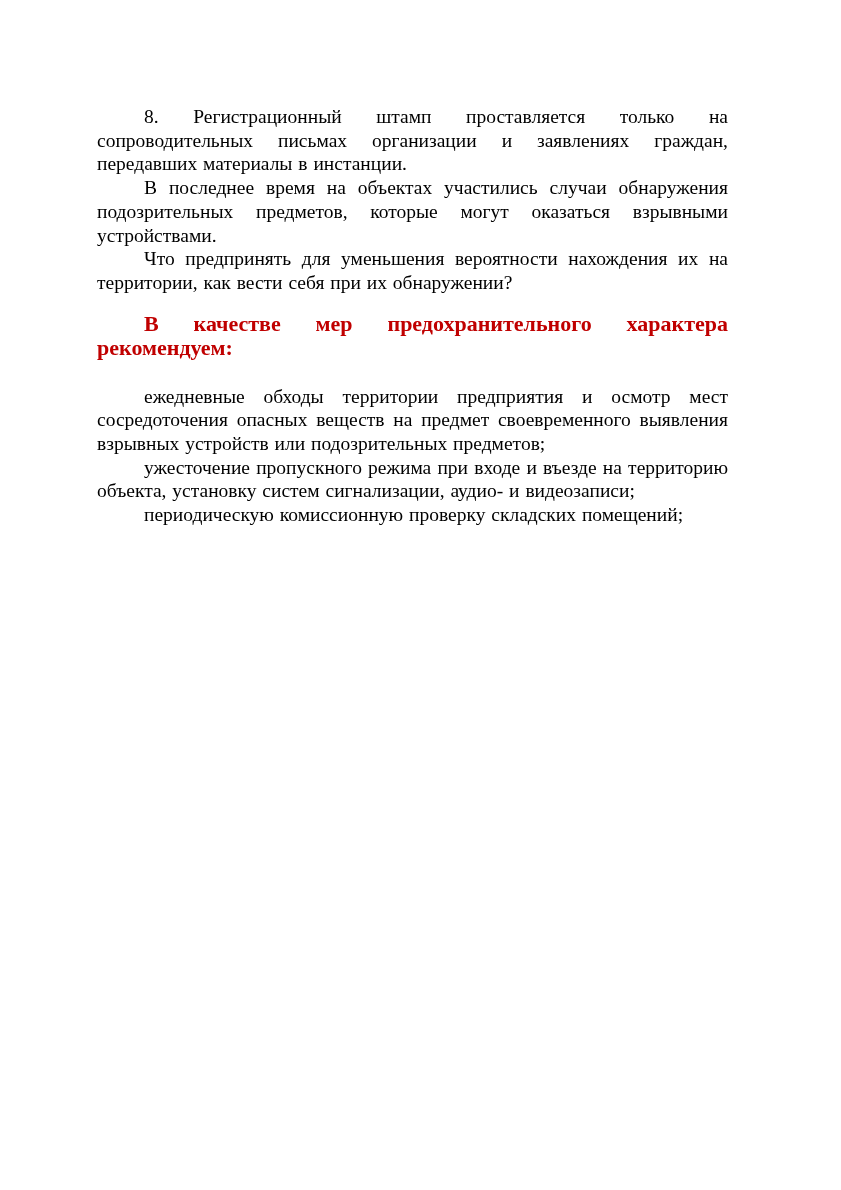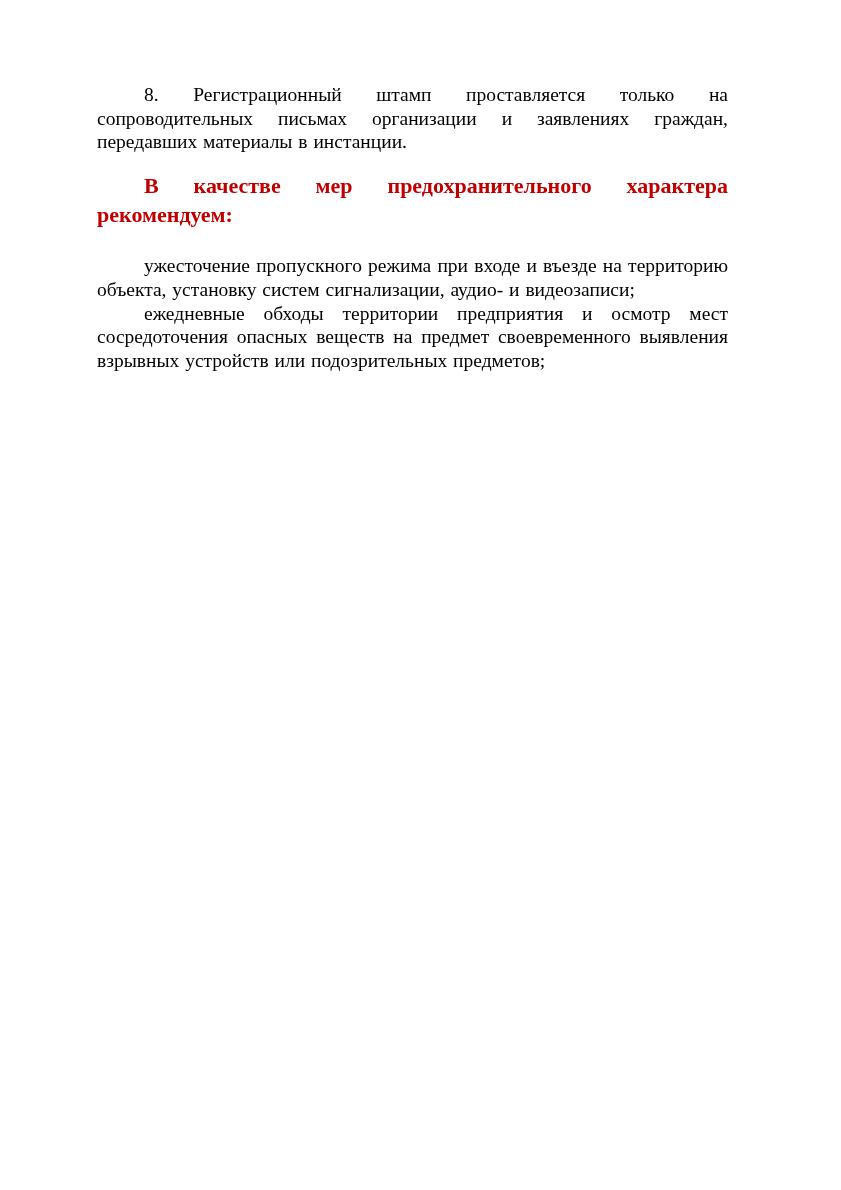--- a/index.html
+++ b/index.html
@@ -12,47 +12,50 @@
     margin:0;
     padding:0;
     background:var(--page-bg);
   }
   .page{
     position:relative;
     width:841px;
     height:1190px;
     background:var(--page-bg);
     box-sizing:border-box;
-    padding:83px 113px 0 97px;
+    padding:105px 113px 0 97px;
     overflow:hidden;
     font-family:"Liberation Serif","DejaVu Serif",serif;
     color:var(--text-color);
   }
   .para{
     margin:0;
     font-size:19.5px;
     line-height:23.7px;
     text-align:justify;
     text-indent:47px;
     word-spacing:1px;
   }
   .heading{
     margin:17px 0 25px 0;
     font-size:22px;
-    line-height:29px;
+    line-height:24px;
     font-weight:bold;
     color:var(--heading-color);
     text-align:justify;
     text-indent:47px;
     word-spacing:6px;
   }
 </style>
 </head>
 <body>
 
 <div class="page">
   <p class="para">8. Регистрационный штамп проставляется только на сопроводительных письмах организации и заявлениях граждан, передавших материалы в инстанции.</p>
+  <p class="para">В последнее время на объектах участились случаи обнаружения подозрительных предметов, которые могут оказаться взрывными устройствами.</p>
+  <p class="para">Что предпринять для уменьшения вероятности нахождения их на территории, как вести себя при их обнаружении?</p>
 
   <p class="heading">В качестве мер предохранительного характера рекомендуем:</p>
 
+  <p class="para">ежедневные обходы территории предприятия и осмотр мест сосредоточения опасных веществ на предмет своевременного выявления взрывных устройств или подозрительных предметов;</p>
   <p class="para">ужесточение пропускного режима при входе и въезде на территорию объекта, установку систем сигнализации, аудио- и видеозаписи;</p>
-  <p class="para">ежедневные обходы территории предприятия и осмотр мест сосредоточения опасных веществ на предмет своевременного выявления взрывных устройств или подозрительных предметов;</p>
+  <p class="para">периодическую комиссионную проверку складских помещений;</p>
 </div>
 
 </body></html>

